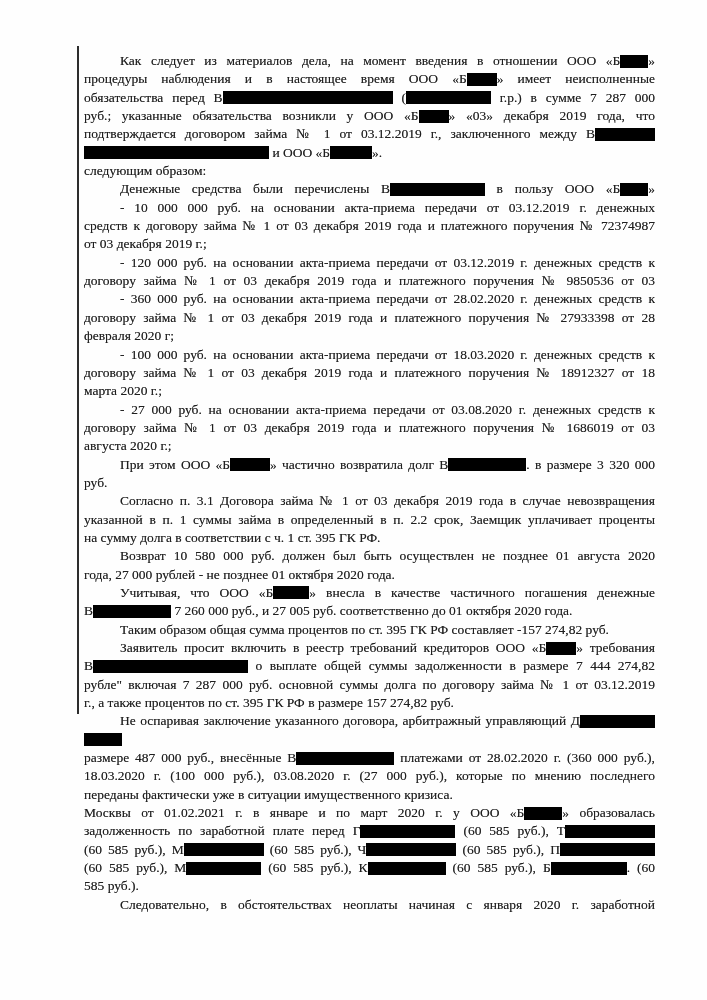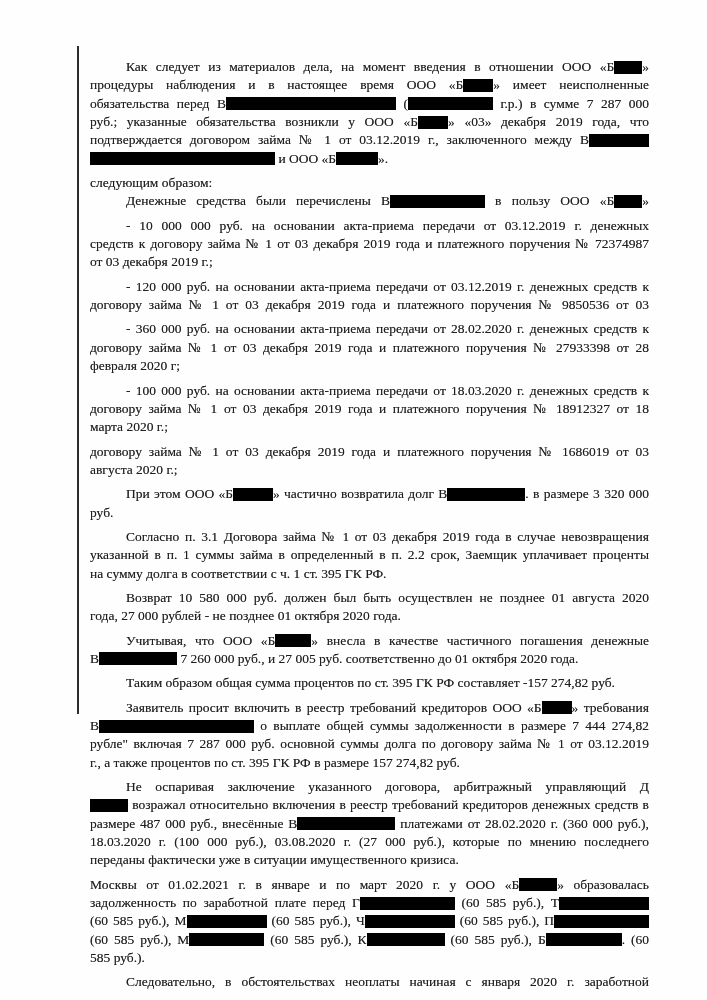--- a/index.html
+++ b/index.html
@@ -27,21 +27,21 @@
   }
   .content {
     position: absolute;
     left: 84px;
     top: 52px;
     width: 571px;
     font-size: 13.5px;
     line-height: 18.35px;
     text-shadow: 0 0 0.5px rgba(30,30,30,0.55);
   }
-  .para { margin: 6px; padding: 0; }
+  .para { margin: 0; padding: 0; }
   .line {
     text-align: justify;
     text-align-last: justify;
     white-space: normal;
     overflow: hidden;
     height: 18.35px;
   }
   .line.indent { text-indent: 36px; }
   .line.last { text-align-last: left; }
   .redact {
@@ -82,20 +82,21 @@
         <div class="line indent"><span>- 360 000 руб. на основании акта-приема передачи от 28.02.2020 г. денежных средств к</span></div>
         <div class="line"><span>договору займа № 1 от 03 декабря 2019 года и платежного поручения № 27933398 от 28</span></div>
         <div class="line last"><span>февраля 2020 г;</span></div>
       </div>
       <div class="para">
         <div class="line indent"><span>- 100 000 руб. на основании акта-приема передачи от 18.03.2020 г. денежных средств к</span></div>
         <div class="line"><span>договору займа № 1 от 03 декабря 2019 года и платежного поручения № 18912327 от 18</span></div>
         <div class="line last"><span>марта 2020 г.;</span></div>
       </div>
       <div class="para">
+        <div class="line indent"><span>- 27 000 руб. на основании акта-приема передачи от 03.08.2020 г. денежных средств к</span></div>
         <div class="line"><span>договору займа № 1 от 03 декабря 2019 года и платежного поручения № 1686019 от 03</span></div>
         <div class="line last"><span>августа 2020 г.;</span></div>
       </div>
       <div class="para">
         <div class="line indent"><span>При этом ООО «Б</span><span class="redact" style="width: 40px; background: rgb(0, 0, 0);"></span><span>» частично возвратила долг В</span><span class="redact" style="width: 78px; background: rgb(0, 0, 0);"></span><span>. в размере 3 320 000</span></div>
         <div class="line last"><span>руб.</span></div>
       </div>
       <div class="para">
         <div class="line indent"><span>Согласно п. 3.1 Договора займа № 1 от 03 декабря 2019 года в случае невозвращения</span></div>
         <div class="line"><span>указанной в п. 1 суммы займа в определенный в п. 2.2 срок, Заемщик уплачивает проценты</span></div>
@@ -113,21 +114,21 @@
         <div class="line indent last"><span>Таким образом общая сумма процентов по ст. 395 ГК РФ составляет -157 274,82 руб.</span></div>
       </div>
       <div class="para">
         <div class="line indent"><span>Заявитель просит включить в реестр требований кредиторов ООО «Б</span><span class="redact" style="width: 30px; background: rgb(0, 0, 0);"></span><span>» требования</span></div>
         <div class="line"><span>В</span><span class="redact" style="width: 155px; background: rgb(0, 0, 0);"></span><span> о выплате общей суммы задолженности в размере 7 444 274,82</span></div>
         <div class="line"><span>рубле" включая 7 287 000 руб. основной суммы долга по договору займа № 1 от 03.12.2019</span></div>
         <div class="line last"><span>г., а также процентов по ст. 395 ГК РФ в размере 157 274,82 руб.</span></div>
       </div>
       <div class="para">
         <div class="line indent"><span>Не оспаривая заключение указанного договора, арбитражный управляющий Д</span><span class="redact" style="width: 75px; background: rgb(0, 0, 0);"></span></div>
-        <div class="line"><span class="redact" style="width: 38px; background: rgb(0, 0, 0);"></span><span> возражал относительно включения в реестр требований кредиторов денежных средств в</span></div>
+        <div class="line"><span class="redact" style="width: 38px; background: rgb(0, 0, 0);"></span></div>
         <div class="line"><span>размере 487 000 руб., внесённые В</span><span class="redact" style="width: 98px; background: rgb(0, 0, 0);"></span><span> платежами от 28.02.2020 г. (360 000 руб.),</span></div>
         <div class="line"><span>18.03.2020 г. (100 000 руб.), 03.08.2020 г. (27 000 руб.), которые по мнению последнего</span></div>
         <div class="line last"><span>переданы фактически уже в ситуации имущественного кризиса.</span></div>
       </div>
       <div class="para">
         <div class="line"><span>Москвы от 01.02.2021 г. в январе и по март 2020 г. у ООО «Б</span><span class="redact" style="width: 38px; background: rgb(0, 0, 0);"></span><span>» образовалась</span></div>
         <div class="line"><span>задолженность по заработной плате перед Г</span><span class="redact" style="width: 95px; background: rgb(0, 0, 0);"></span><span> (60 585 руб.), Т</span><span class="redact" style="width: 90px; background: rgb(0, 0, 0);"></span></div>
         <div class="line"><span>(60 585 руб.), М</span><span class="redact" style="width: 80px; background: rgb(0, 0, 0);"></span><span> (60 585 руб.), Ч</span><span class="redact" style="width: 90px; background: rgb(0, 0, 0);"></span><span> (60 585 руб.), П</span><span class="redact" style="width: 95px; background: rgb(0, 0, 0);"></span></div>
         <div class="line"><span>(60 585 руб.), М</span><span class="redact" style="width: 75px; background: rgb(0, 0, 0);"></span><span> (60 585 руб.), К</span><span class="redact" style="width: 78px; background: rgb(0, 0, 0);"></span><span> (60 585 руб.), Б</span><span class="redact" style="width: 76px; background: rgb(0, 0, 0);"></span><span>. (60</span></div>
         <div class="line last"><span>585 руб.).</span></div>

